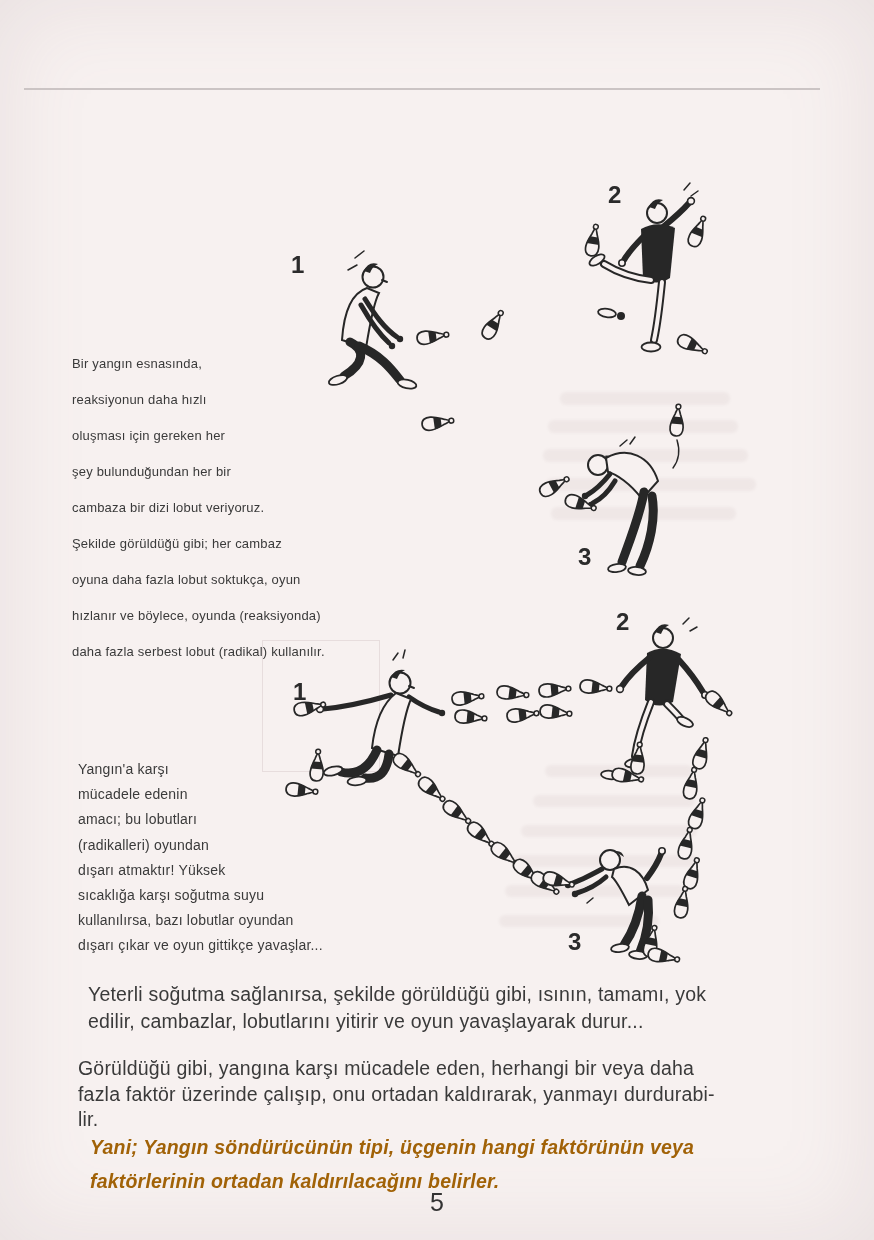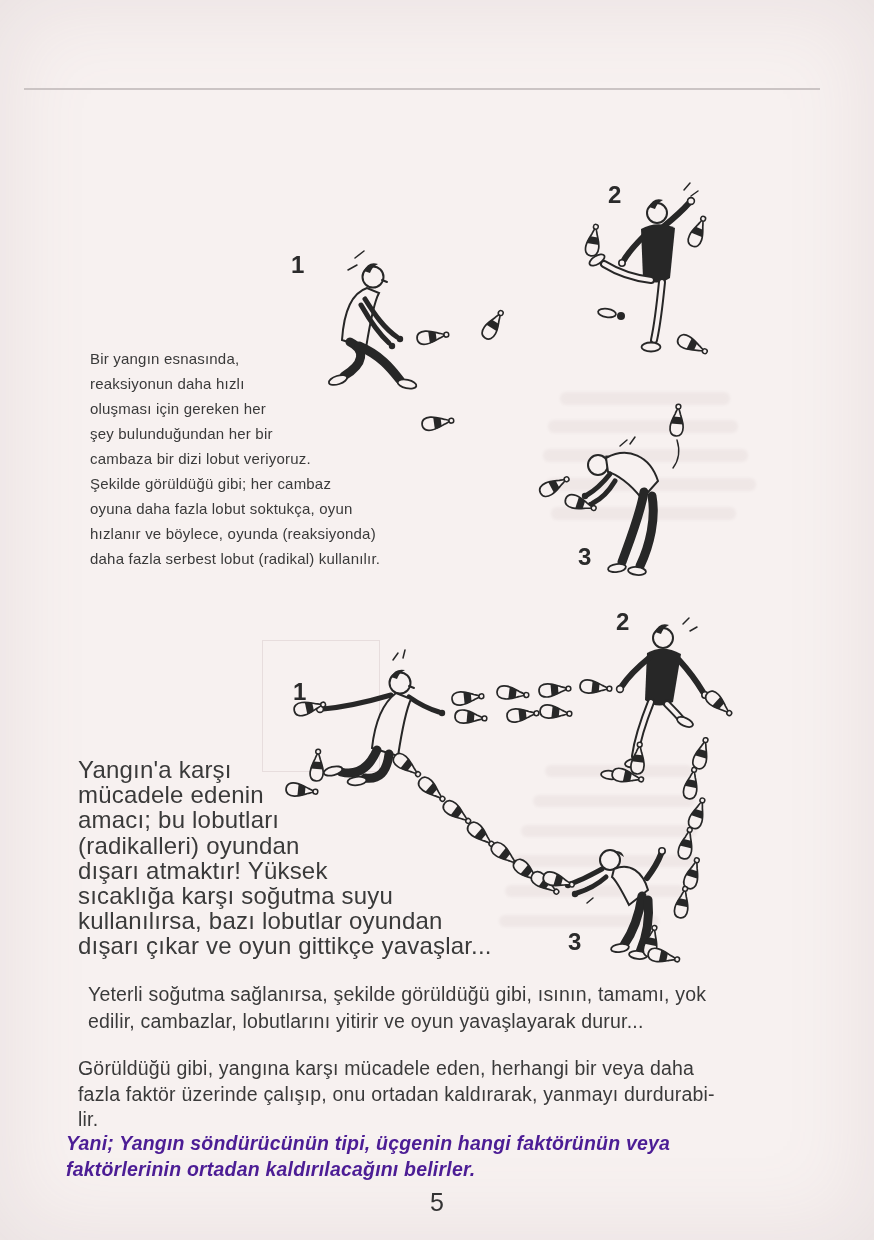--- a/index.html
+++ b/index.html
@@ -4,26 +4,26 @@
 <style>
   html,body{margin:0;padding:0;background:#ddd6d6;}
   .page{
     position:relative;width:874px;height:1240px;margin:0 auto;
     background:#f7f1f0;overflow:hidden;
     font-family:"Liberation Sans",sans-serif;color:#3a3a3a;
     box-shadow:inset 0 0 90px rgba(150,120,125,.14);
   }
   .top-rule{position:absolute;left:24px;top:88px;width:796px;height:2px;background:#cbc4c4;}
   .para{position:absolute;white-space:pre-line;letter-spacing:.2px;}
-  .p1{left:90px;top:346px;width:470px;font-size:15px;line-height:25px;}
-  .p2{left:78px;top:757px;width:430px;font-size:24px;line-height:25.2px;}
+  .p1{left:72px;top:346px;width:470px;font-size:13px;line-height:36px;}
+  .p2{left:78px;top:757px;width:430px;font-size:14px;line-height:25.2px;}
   .p3{left:88px;top:981px;width:744px;font-size:19.5px;line-height:27px;}
   .p4{left:78px;top:1056px;width:744px;font-size:19.5px;line-height:25.5px;}
-  .p5{left:66px;top:1130px;width:744px;font-size:19.5px;line-height:26px;
-      font-weight:bold;font-style:italic;color:#4c1d95;}
+  .p5{left:90px;top:1130px;width:744px;font-size:19.5px;line-height:34px;
+      font-weight:bold;font-style:italic;color:#a16207;}
   .fig-label{position:absolute;font-size:24px;font-weight:bold;color:#2b2b2b;line-height:1;}
   .page-number{position:absolute;left:0;top:1188px;width:100%;text-align:center;
       font-size:25px;color:#333;}
   svg.fig{position:absolute;}
   .ink{stroke:#272727;fill:none;stroke-linecap:round;stroke-linejoin:round;}
   .skin{fill:#f7f1f0;stroke:#272727;}
   .dark{fill:#272727;stroke:none;}
   .lite{stroke:#f7f1f0;fill:none;stroke-linecap:round;stroke-linejoin:round;}
   .ghost{position:absolute;background:#96797c;opacity:.08;border-radius:6px;filter:blur(1.5px);}
   .ghost-frame{position:absolute;border:1px solid rgba(150,121,124,.16);background:transparent;}

